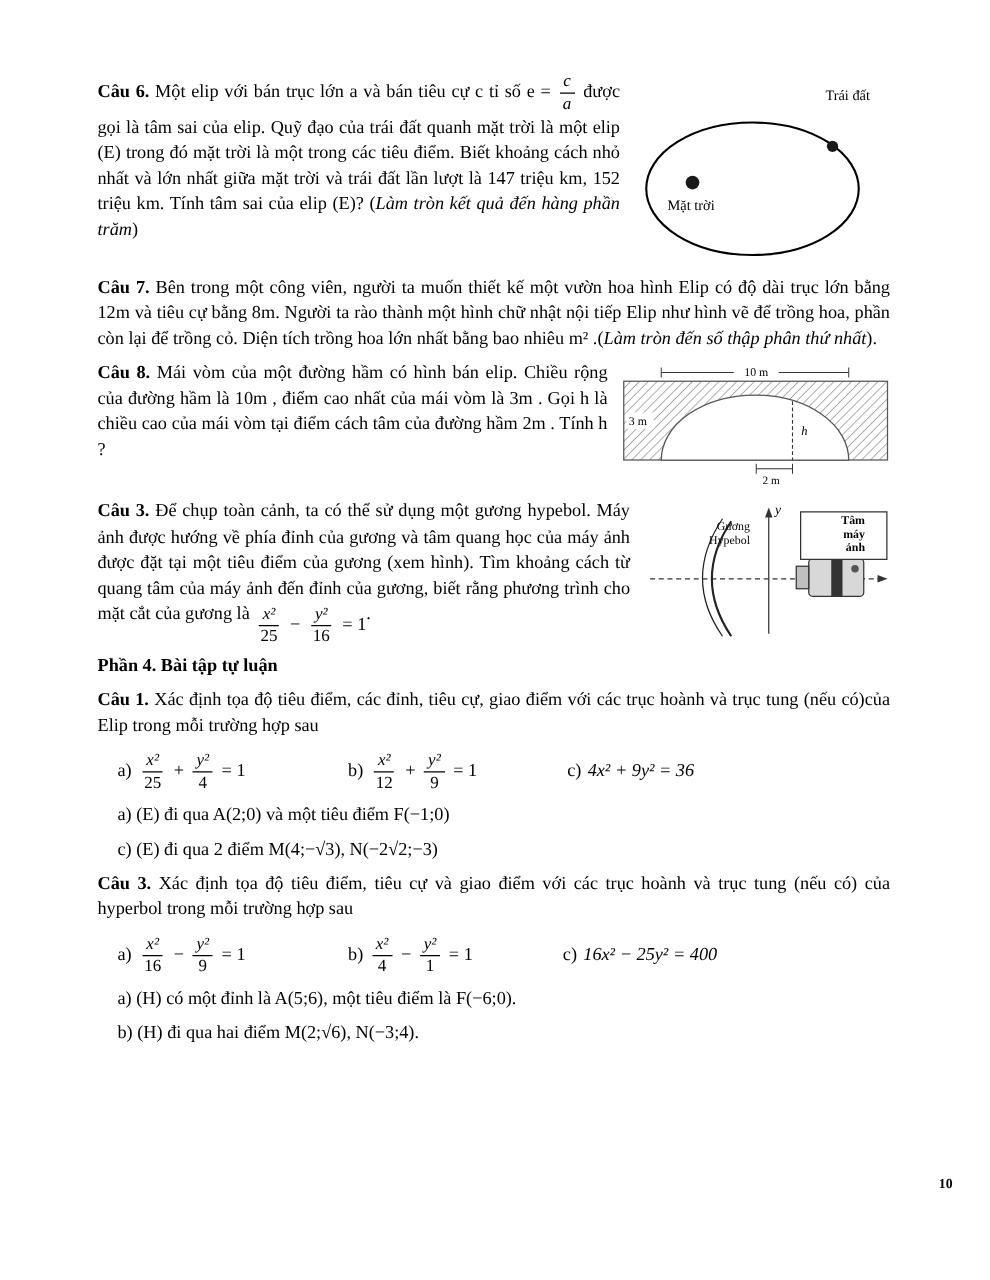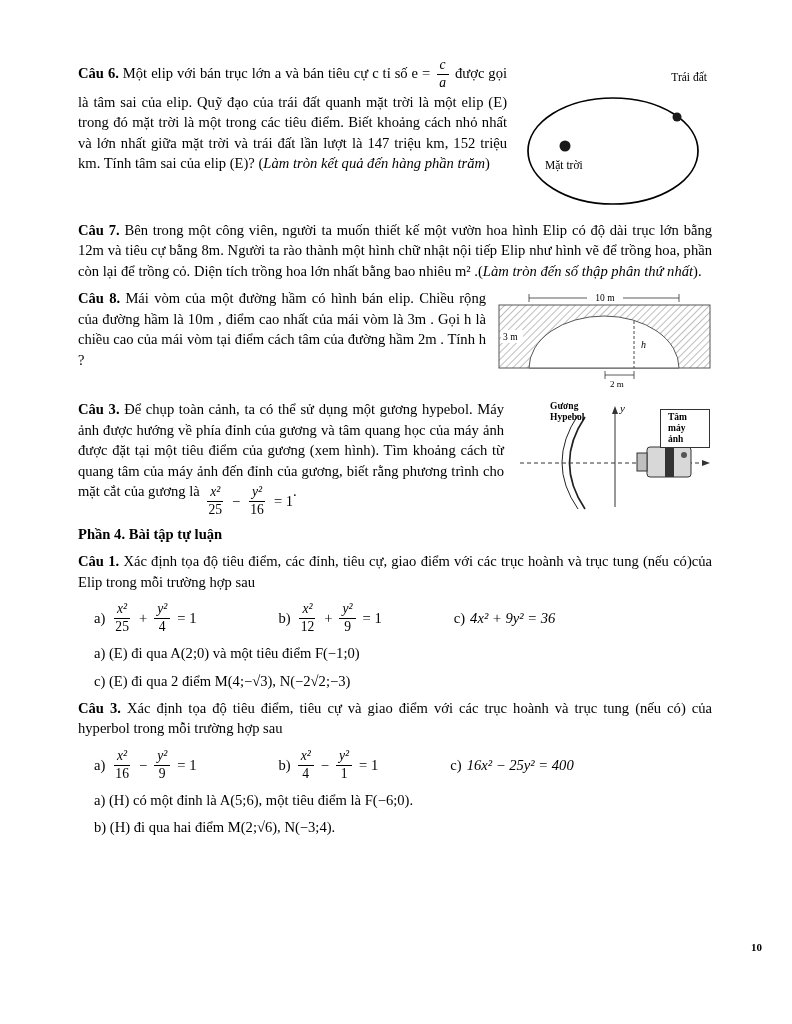--- a/index.html
+++ b/index.html
@@ -8,27 +8,27 @@
     position:relative;overflow:hidden}
   .content{position:absolute;left:78px;top:50px;width:634px}
   b{font-weight:bold}
   .it{font-style:italic}
   .para{text-align:justify}
   .q{margin-top:7px;overflow:visible}
   .q::after{content:"";display:block;clear:both}
   
   .fig{float:right;position:relative}
   .figlabel{position:absolute;font-size:11.5px;white-space:nowrap}
-  .fig-orbit{width:186px;height:140px;margin:12px 5px 4px 14px}
+  .fig-orbit{width:186px;height:140px;margin:12px 16px 4px 14px}
   .fig-tunnel{width:214px;height:98px;margin:2px 0 4px 12px}
   .fig-mirror{width:194px;height:110px;margin:2px 0 4px 14px}
   .boxlabel{position:absolute;border:1px solid #333;background:#fff;font-size:9.5px;
-    font-weight:bold;text-align:left;line-height:1.15;padding:2px 7px;width:50px}
-  .mirrorlabel{position:absolute;left:32px;top:0;width:50px;text-align:left;
-    font-size:9.5px;font-weight:bold;line-height:1.15}
+    font-weight:bold;text-align:right;line-height:1.15;padding:2px 17px;width:70px}
+  .mirrorlabel{position:absolute;left:32px;top:16px;width:50px;text-align:right;
+    font-size:9.5px;font-weight:normal;line-height:1.15}
   .axislabel{position:absolute;font-style:italic;font-size:11px}
   
   .frac{display:inline-flex;flex-direction:column;align-items:center;vertical-align:middle;
     margin:0 2px;line-height:1.25;font-size:13.6px}
   .frac .fn{border-bottom:1px solid #000;padding:0 3px;text-align:center}
   .frac .fd{padding:0 3px;text-align:center}
   .bigp{font-size:215%;font-weight:300;vertical-align:middle;line-height:0;position:relative;top:-1px}
   .eqrow{display:flex;align-items:center;margin:9px 0 3px 16px}
   .eqitem{display:inline-flex;align-items:center;gap:5px;white-space:nowrap}
   .eqitem.g2{margin-left:82px}

